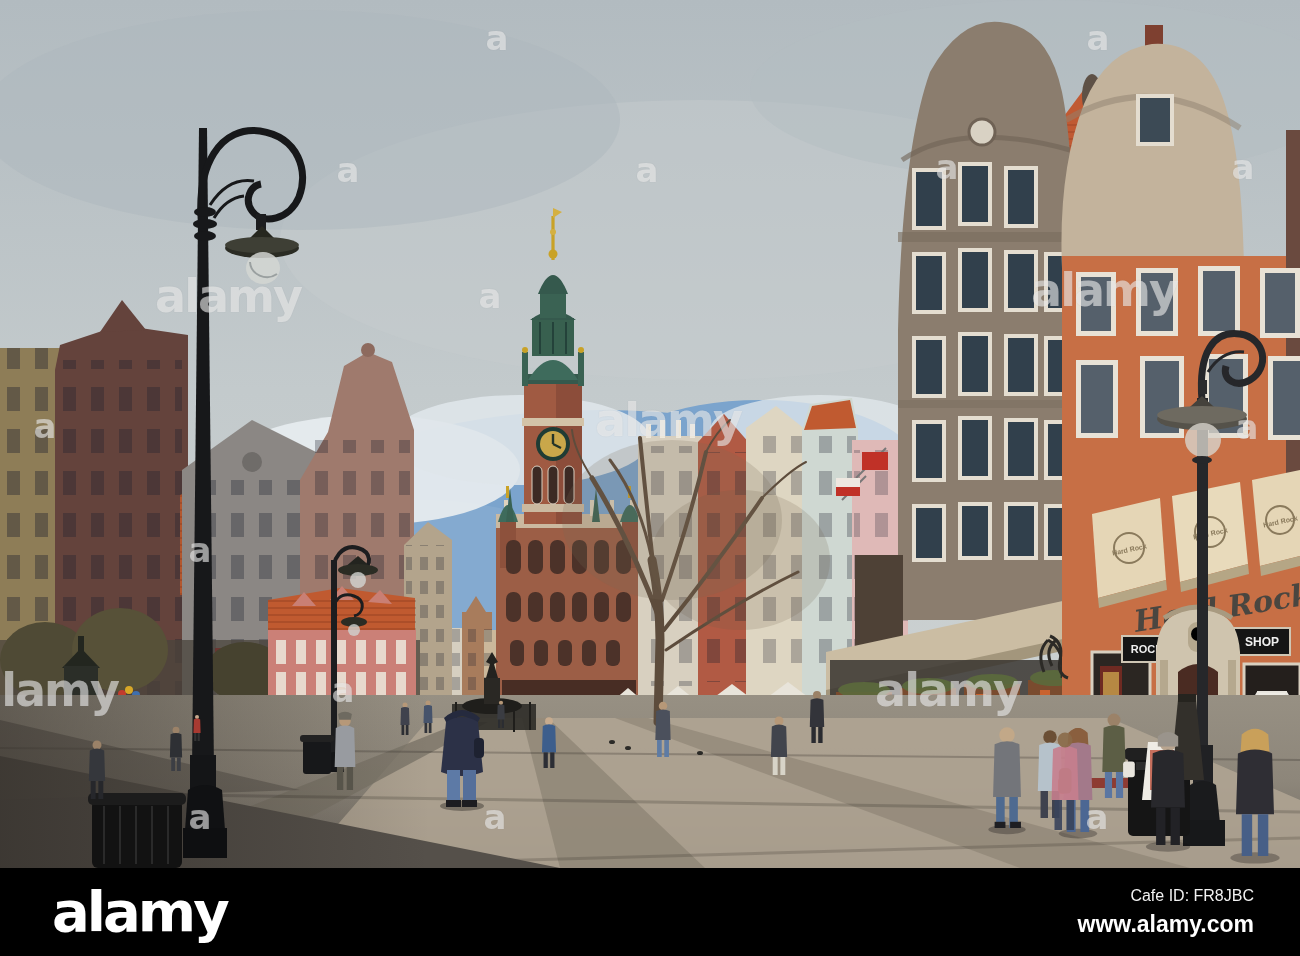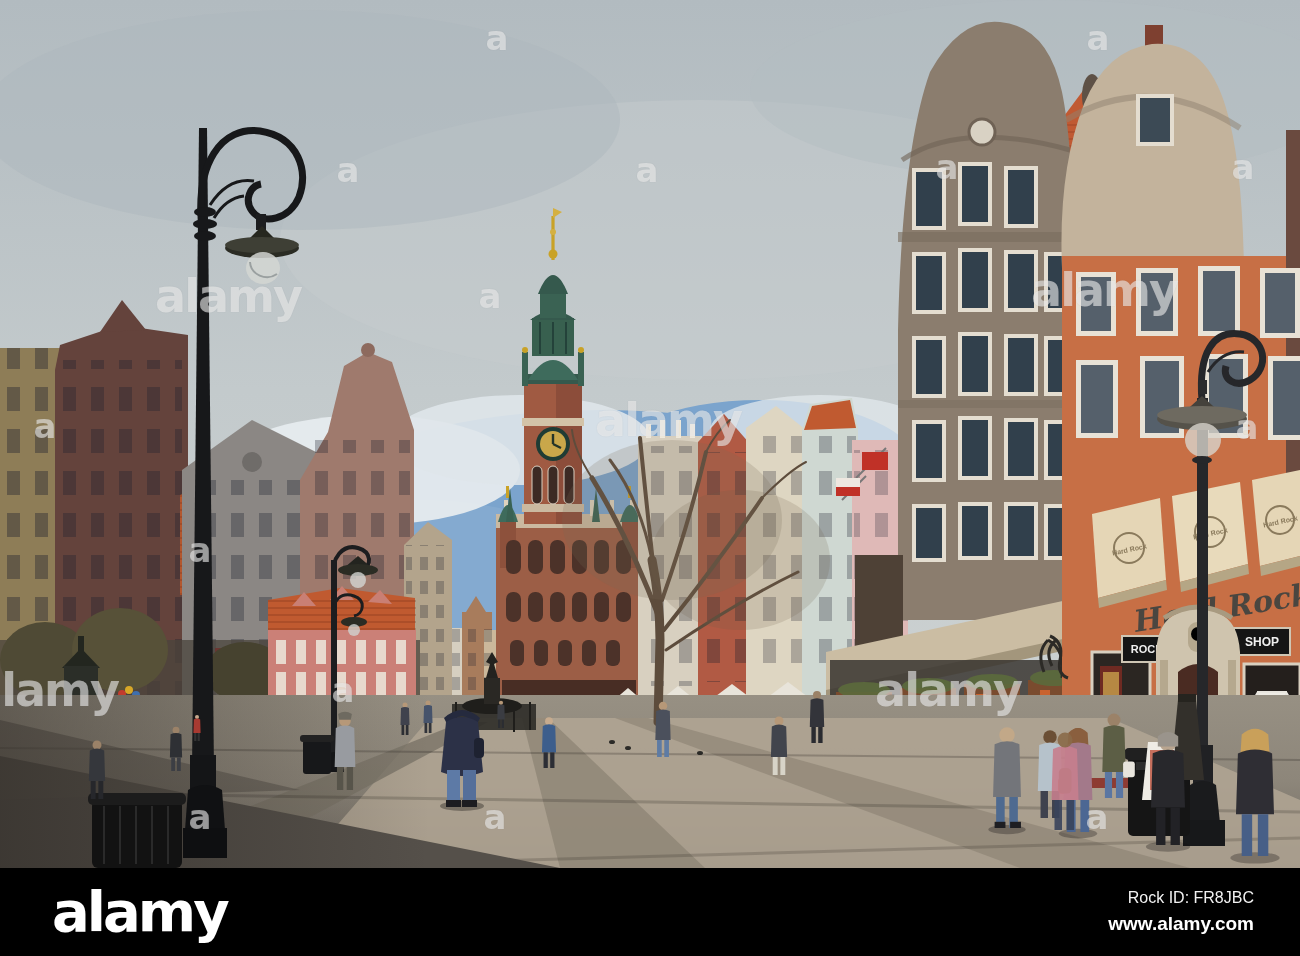--- a/index.html
+++ b/index.html
@@ -12,21 +12,21 @@
       text-shadow:0 0 1px rgba(120,120,120,.25);line-height:1;}
   .wm-big{font-size:46px;letter-spacing:-2px;}
   .wm-small{font-size:34px;}
   .bar{position:absolute;left:0;bottom:0;width:1300px;height:88px;background:#000;
        display:flex;align-items:center;justify-content:space-between;
        padding:0 46px 0 52px;box-sizing:border-box;}
   .logo{color:#fff;font-family:"DejaVu Sans",sans-serif;font-weight:bold;
         font-size:56px;letter-spacing:-3px;line-height:1;}
   .bar-right{text-align:right;color:#fff;}
   .bar-id{font-size:16px;font-weight:normal;opacity:.95;margin-bottom:6px;}
-  .bar-url{font-size:19px;font-weight:bold;}
+  .bar-url{font-size:23px;font-weight:bold;}
 </style>
 </head>
 <body>
 
 <div class="stage">
   <div class="photo">
   <svg width="1300" height="868" viewBox="0 0 1300 868" xmlns="http://www.w3.org/2000/svg">
     <defs>
       <linearGradient id="sky" x1="0" y1="0" x2="0" y2="1">
         <stop offset="0" stop-color="#b2bbc0"></stop>
@@ -719,17 +719,17 @@
   <div class="wm wm-small" style="left:343px;top:690px">a</div>
   <div class="wm wm-big" style="left:948px;top:690px">alamy</div>
   <div class="wm wm-small" style="left:200px;top:817px">a</div>
   <div class="wm wm-small" style="left:495px;top:817px">a</div>
   <div class="wm wm-small" style="left:1097px;top:817px">a</div>
   </div>
 
   <div class="bar">
     <div class="logo">alamy</div>
     <div class="bar-right">
-      <div class="bar-id">Rock ID: FR8JBC</div>
+      <div class="bar-id">Cafe ID: FR8JBC</div>
       <div class="bar-url">www.alamy.com</div>
     </div>
   </div>
 </div>
 
 </body></html>

